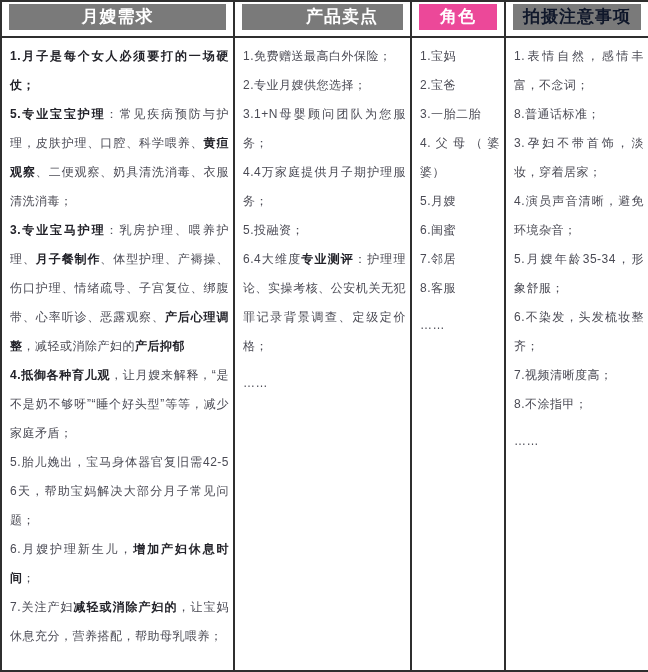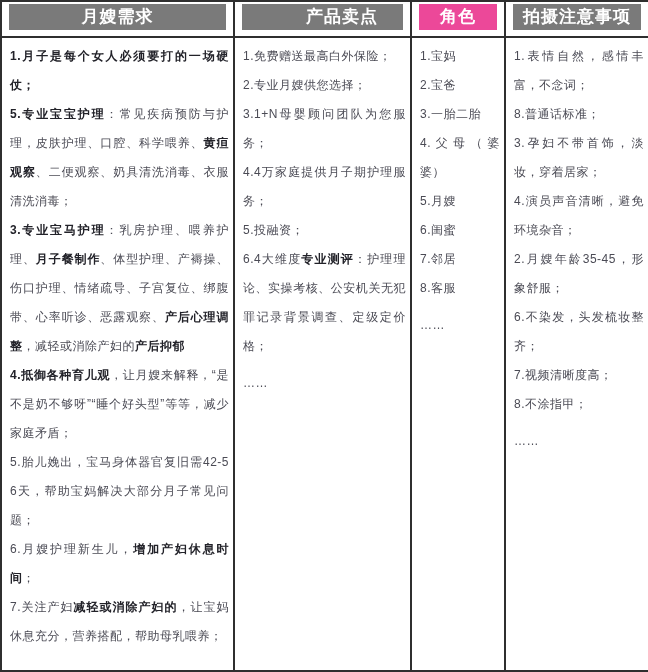--- a/index.html
+++ b/index.html
@@ -55,21 +55,21 @@
         <th>
           <div class="hdr" style="background: rgb(122, 122, 122); color: rgb(255, 255, 255); text-align: center;">月嫂需求</div>
         </th>
         <th>
           <div class="hdr" style="background: rgb(122, 122, 122); color: rgb(255, 255, 255); padding-left: 39px;">产品卖点</div>
         </th>
         <th>
           <div class="hdr" style="background: #ec4899; color: rgb(255, 255, 255);">角色</div>
         </th>
         <th>
-          <div class="hdr" style="background: rgb(122, 122, 122); color: #ffffff;">拍摄注意事项</div>
+          <div class="hdr" style="background: rgb(122, 122, 122); color: #0f172a;">拍摄注意事项</div>
         </th>
       </tr>
   </thead>
   <tbody>
     <tr id="body-row">
         <td class="cell">
           <p><b>1.月子是每个女人必须要打的一场硬仗；</b></p>
           <p><b>5.专业宝宝护理</b><span>：常见疾病预防与护理，皮肤护理、口腔、科学喂养、</span><b>黄疸观察</b><span>、二便观察、奶具清洗消毒、衣服清洗消毒；</span></p>
           <p><b>3.专业宝马护理</b><span>：乳房护理、喂养护理、</span><b>月子餐制作</b><span>、体型护理、产褥操、伤口护理、情绪疏导、子宫复位、绑腹带、心率听诊、恶露观察、</span><b>产后心理调整</b><span>，减轻或消除产妇的</span><b>产后抑郁</b></p>
           <p><b>4.抵御各种育儿观</b><span>，让月嫂来解释，“是不是奶不够呀”“睡个好头型”等等，减少家庭矛盾；</span></p>
@@ -95,21 +95,21 @@
           <p><span>6.闺蜜</span></p>
           <p><span>7.邻居</span></p>
           <p><span>8.客服</span></p>
           <p class="ellipsis"><span>……</span></p>
         </td>
         <td class="cell">
           <p><span>1.表情自然，感情丰富，不念词；</span></p>
           <p><span>8.普通话标准；</span></p>
           <p><span>3.孕妇不带首饰，淡妆，穿着居家；</span></p>
           <p><span>4.演员声音清晰，避免环境杂音；</span></p>
-          <p><span>2.月嫂年龄35-45，形象舒服；</span></p>
+          <p><span>5.月嫂年龄35-34，形象舒服；</span></p>
           <p><span>6.不染发，头发梳妆整齐；</span></p>
           <p><span>7.视频清晰度高；</span></p>
           <p><span>8.不涂指甲；</span></p>
           <p class="ellipsis"><span>……</span></p>
         </td>
       </tr>
   </tbody>
 </table>
 
 </body></html>

